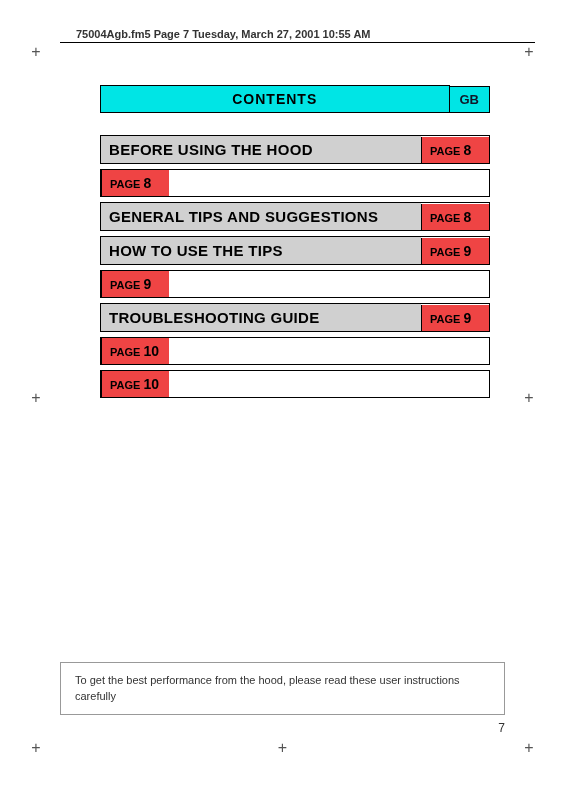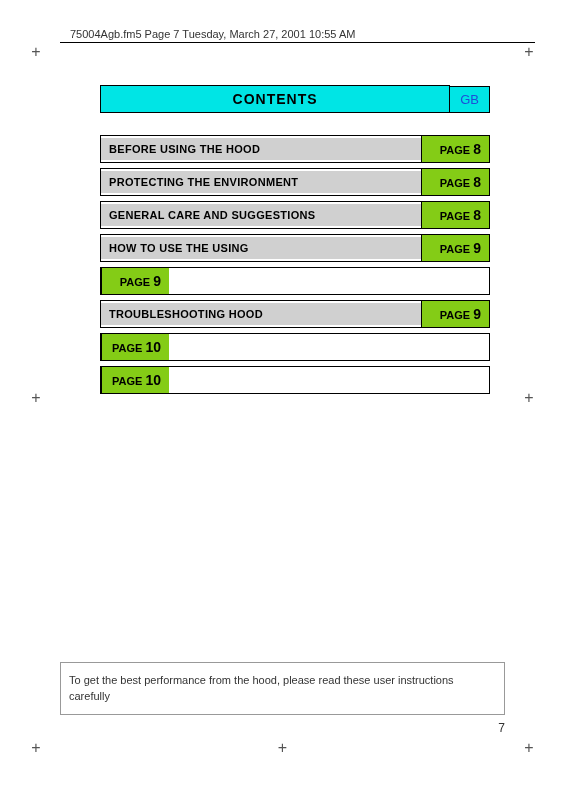--- a/index.html
+++ b/index.html
@@ -17,27 +17,28 @@
       width: 565px;
       height: 800px;
       background: #ffffff;
       position: relative;
     }
 
     
     .header-bar {
       position: absolute;
       top: 28px;
-      left: 70px;
+      left: 76px;
       right: 30px;
       display: flex;
       align-items: center;
       justify-content: space-between;
       font-size: 11px;
       color: #333;
+      font-weight: bold;
     }
 
     
     .cross {
       position: absolute;
       width: 16px;
       height: 16px;
       display: flex;
       align-items: center;
       justify-content: center;
@@ -85,71 +86,70 @@
       color: #000;
       letter-spacing: 1px;
       text-align: center;
       border: 1.5px solid #000;
     }
 
     .contents-gb {
       background: #00e5e5;
       padding: 5px 10px;
       font-size: 13px;
-      font-weight: 400;
-      color: #1d4ed8;
+      font-weight: 700;
+      color: #0f172a;
       border: 1.5px solid #000;
       border-left: none;
       min-width: 36px;
       text-align: center;
     }
 
     
     .toc-row {
       display: flex;
       align-items: center;
       margin-bottom: 5px;
       border: 1.5px solid #000;
     }
 
     .toc-label {
       background: #d0d0d0;
       flex: 1;
       padding: 5px 8px;
-      font-size: 11px;
+      font-size: 15px;
       font-weight: 900;
       color: #000;
       letter-spacing: 0.3px;
     }
 
     .toc-page {
-      background: #84cc16;
+      background: #ef4444;
       padding: 5px 8px;
       font-size: 11px;
       font-weight: 700;
       color: #000;
       min-width: 68px;
-      text-align: right;
       white-space: nowrap;
       border-left: 1.5px solid #000;
     }
 
     .toc-page .page-num {
       font-size: 14px;
       font-weight: 900;
     }
 
     
     .footer-note {
       position: absolute;
       bottom: 85px;
       left: 60px;
       right: 60px;
       border: 1.5px solid #999;
-      padding: 10px 8px;
+      padding: 10px 14px;
       font-size: 11px;
       color: #333;
       line-height: 1.4;
     }
 
     
     .page-number {
       position: absolute;
       bottom: 65px;
       right: 60px;
@@ -191,36 +191,35 @@
       <div class="contents-title">CONTENTS</div>
       <div class="contents-gb">GB</div>
     </div>
 
     <div id="toc-rows-container">
         <div class="toc-row">
           <div class="toc-label">BEFORE USING THE HOOD</div>
           <div class="toc-page">PAGE <span class="page-num">8</span></div>
         </div>
         <div class="toc-row">
-          <div class="toc-label">PROTECTING THE ENVIRONMENT</div>
           <div class="toc-page">PAGE <span class="page-num">8</span></div>
         </div>
         <div class="toc-row">
-          <div class="toc-label">GENERAL CARE AND SUGGESTIONS</div>
+          <div class="toc-label">GENERAL TIPS AND SUGGESTIONS</div>
           <div class="toc-page">PAGE <span class="page-num">8</span></div>
         </div>
         <div class="toc-row">
-          <div class="toc-label">HOW TO USE THE USING</div>
+          <div class="toc-label">HOW TO USE THE TIPS</div>
           <div class="toc-page">PAGE <span class="page-num">9</span></div>
         </div>
         <div class="toc-row">
           <div class="toc-page">PAGE <span class="page-num">9</span></div>
         </div>
         <div class="toc-row">
-          <div class="toc-label">TROUBLESHOOTING HOOD</div>
+          <div class="toc-label">TROUBLESHOOTING GUIDE</div>
           <div class="toc-page">PAGE <span class="page-num">9</span></div>
         </div>
         <div class="toc-row">
           <div class="toc-page">PAGE <span class="page-num">10</span></div>
         </div>
         <div class="toc-row">
           <div class="toc-page">PAGE <span class="page-num">10</span></div>
         </div>
       </div>
 

